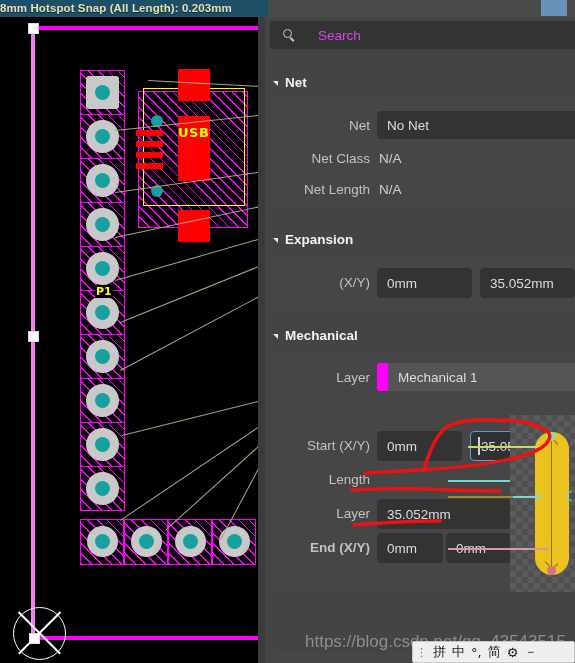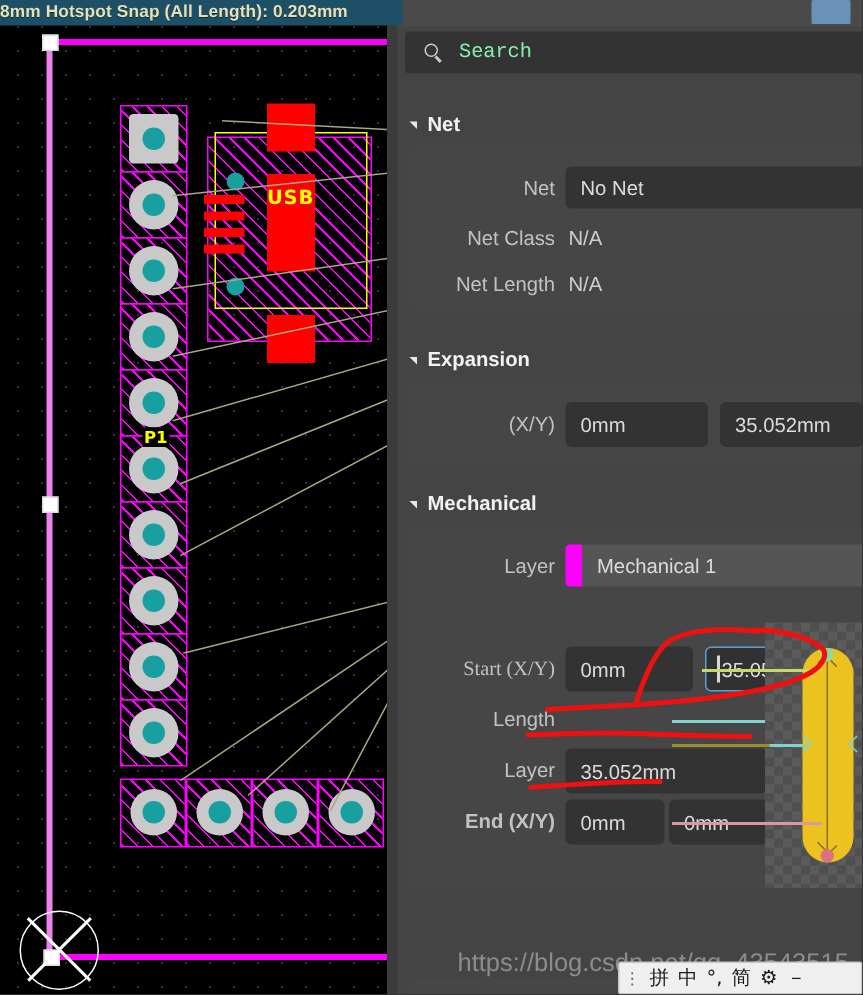--- a/index.html
+++ b/index.html
@@ -53,21 +53,21 @@
   
   #panel{position:absolute;left:265px;top:0;width:310px;height:663px;background:#444444;overflow:hidden;}
   .topbar{position:absolute;left:0;top:0;width:310px;height:18px;background:#4a4a4a;}
   .winbtn{position:absolute;right:8px;top:0px;width:26px;height:16px;background:#6a92b8;border-radius:1px;}
 
   .search{position:absolute;left:5px;top:21px;width:310px;height:28px;background:#333333;
      border-radius:3px;display:flex;align-items:center;}
   .search .mag{width:13px;height:13px;margin-left:13px;flex:0 0 auto;position:relative;}
   .search .mag i{position:absolute;left:0;top:0;width:9px;height:9px;border:1.6px solid #c9c9c9;border-radius:50%;box-sizing:border-box;}
   .search .mag b{position:absolute;left:8px;top:8px;width:5px;height:1.6px;background:#c9c9c9;transform:rotate(45deg);transform-origin:0 0;}
-  .search .ph{margin-left:10px;color:#86efac;font-size:13.5px;font-family:Liberation Mono, monospace;}
+  .search .ph{margin-left:22px;color:#d946ef;font-size:13.5px;}
 
   .sechead{position:absolute;color:#f2f2f2;font-size:13.5px;font-weight:bold;display:flex;align-items:center;}
   .tri{width:0;height:0;border-left:5px solid transparent;border-top:5px solid #e8e8e8;
        border-right:0;margin-right:7px;transform:translateY(1px);}
 
   .secbody{position:absolute;background:#464646;}
   .lbl{position:absolute;color:#c2c2c2;font-size:13.5px;text-align:right;}
   .val{position:absolute;color:#cfcfcf;font-size:13.5px;}
   .fld{position:absolute;background:#333333;border-radius:4px;color:#dcdcdc;
      font-size:13.5px;display:flex;align-items:center;padding-left:9px;box-sizing:border-box;
@@ -245,21 +245,21 @@
     <div class="sechead" style="left:8px;top:328px;">
       <span class="tri"></span>
       <span>Mechanical</span>
     </div>
     <div class="secbody" style="left:8px;top:352px;width:302px;height:240px;"></div>
 
     <div class="lbl" style="left:30px;top:370px;width:75px;">Layer</div>
     <div class="layerchip" style="left:112px;top:363px;height:28px;"></div>
     <div class="fld" style="left:123px;top:363px;width:194px;height:28px;background:#555;border-color:#555;border-radius:0 4px 4px 0;">Mechanical 1</div>
 
-    <div class="lbl" style="left:15px;top:438px;width:90px;font-family:Liberation Serif, serif;">Start (X/Y)</div>
+    <div class="lbl" style="left:15px;top:438px;width:90px;">Start (X/Y)</div>
     <div class="fld" style="left:112px;top:431px;width:85px;height:30px;">0mm</div>
 
     <div class="fld focus" style="left:205px;top:431px;width:64px;height:30px;padding-left:10px;position:absolute;">
       <span class="caret"></span>
       <span>35.052m</span>
     </div>
 
     <div class="lbl" style="left:20px;top:472px;width:85px;">Length</div>
 
     <div class="lbl" style="left:20px;top:506px;width:85px;">Layer</div>

